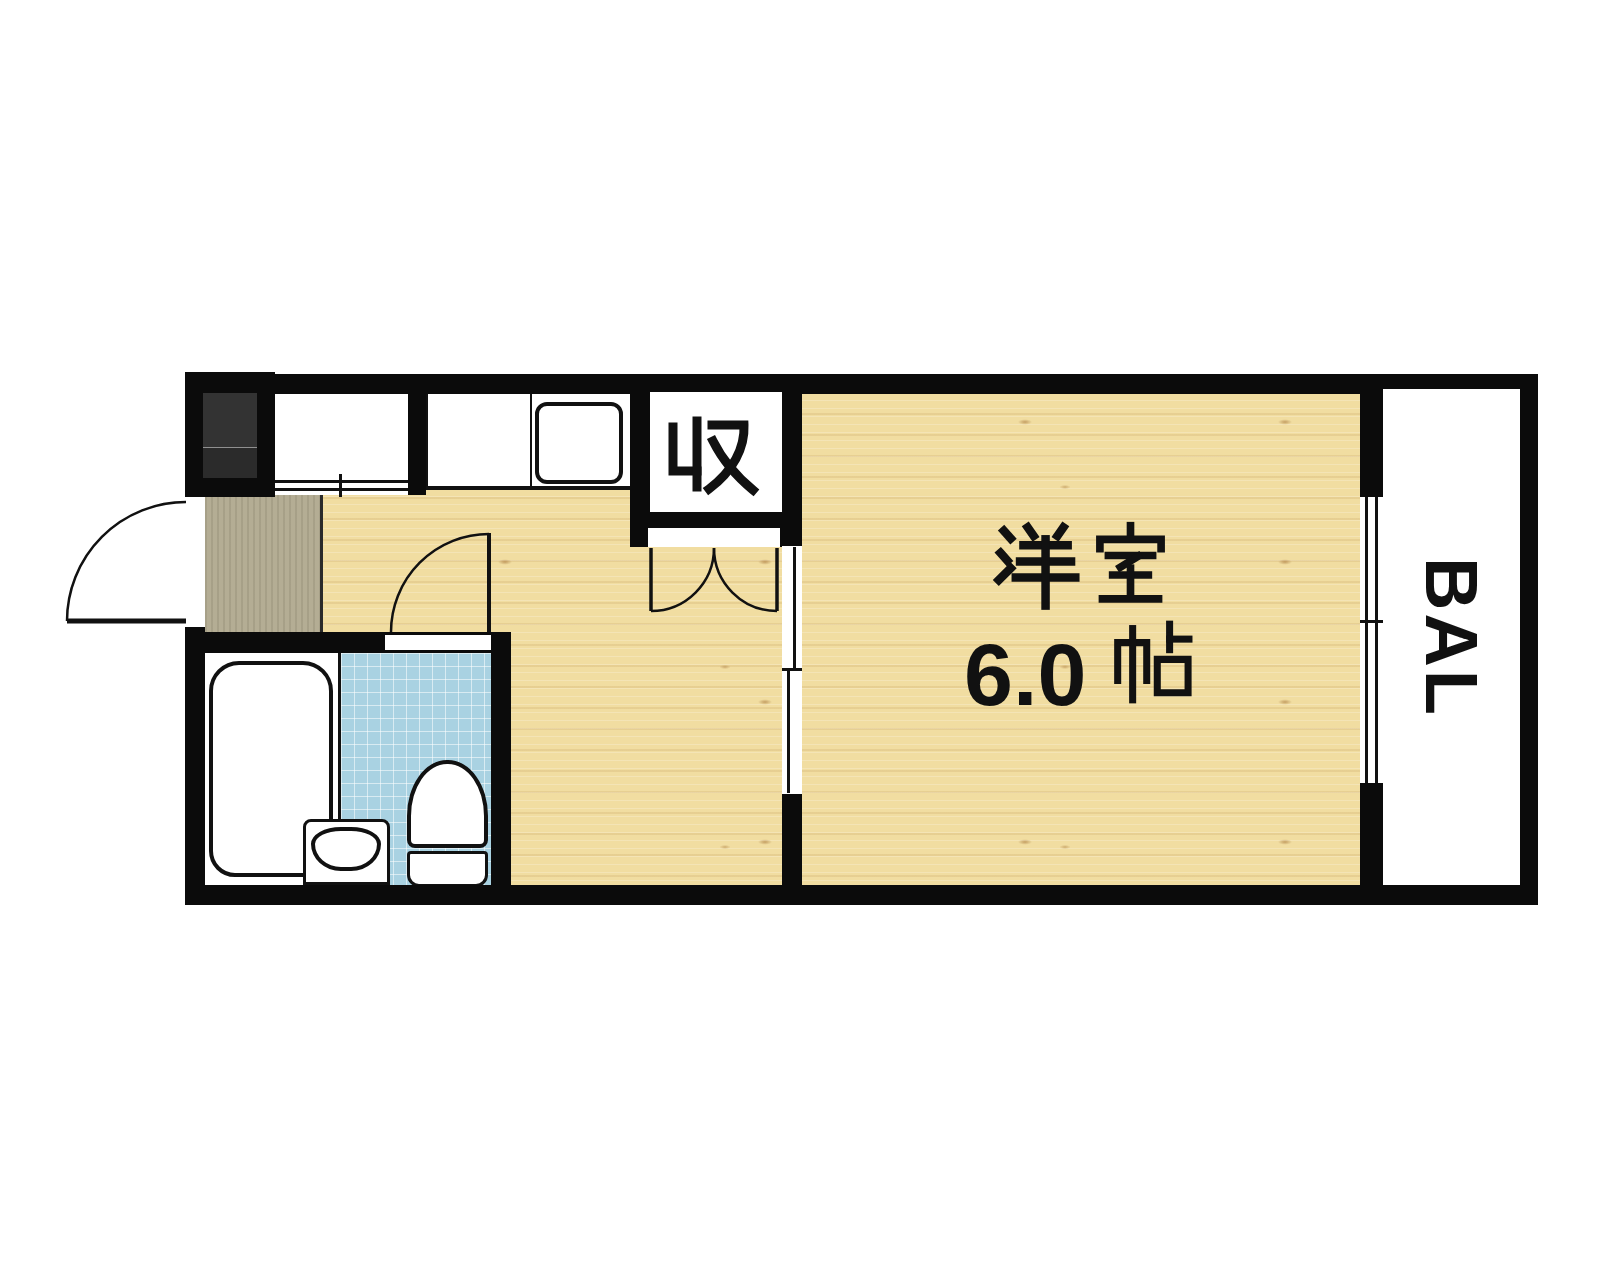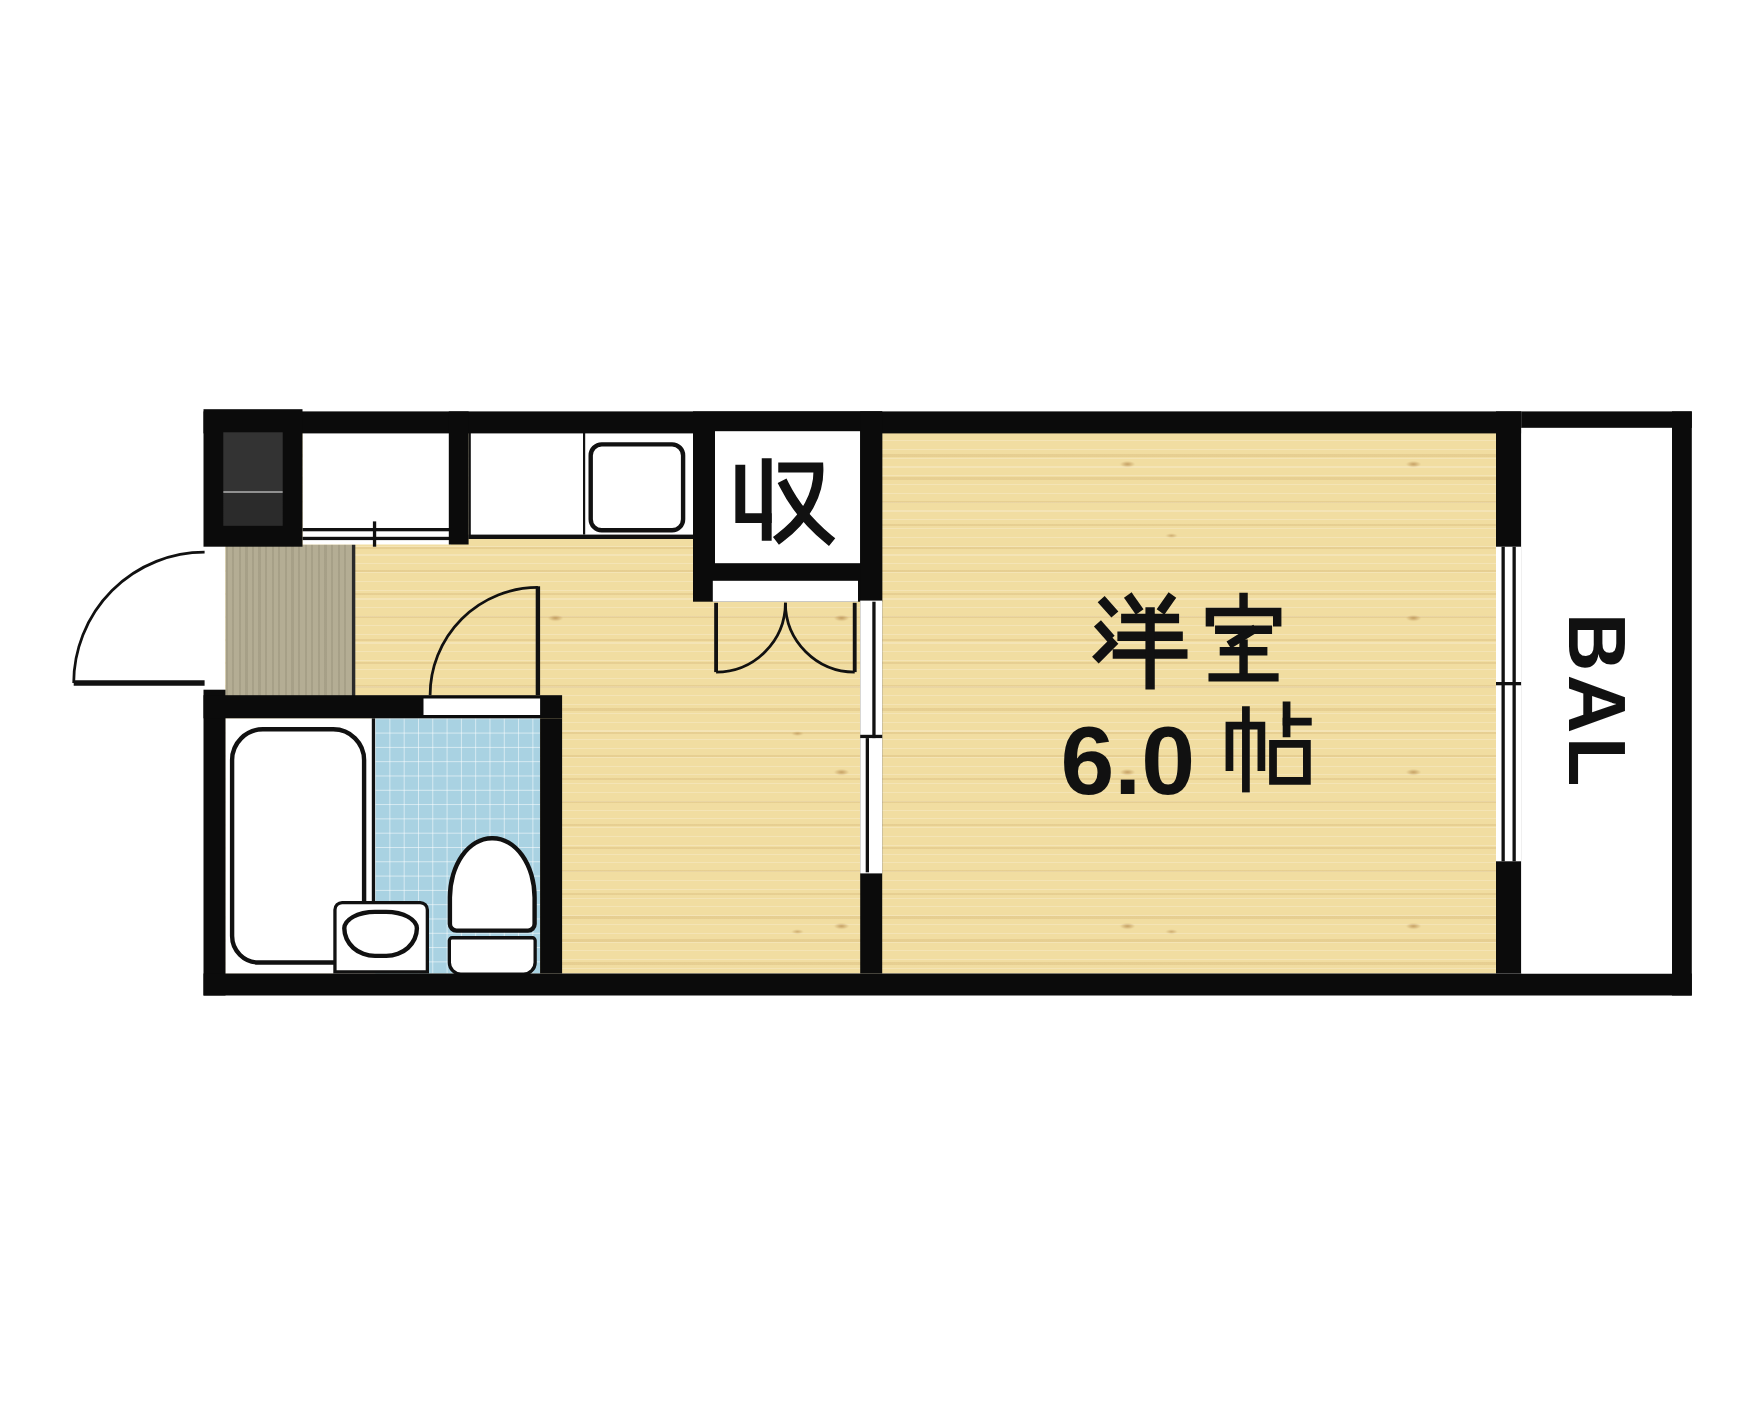--- a/index.html
+++ b/index.html
@@ -110,21 +110,21 @@
   <div class="abs thinline" style="left:1360px;top:620px;width:23px;height:3px;"></div>
 
   <div class="abs wall" style="left:185px;top:632px;width:326px;height:21px;"></div>
   <div class="abs white" style="left:385px;top:635px;width:106px;height:15px;"></div>
   <div class="abs wall" style="left:491px;top:653px;width:20px;height:232px;"></div>
 
   <div class="abs white" style="left:1383px;top:389px;width:137px;height:496px;display:flex;align-items:center;justify-content:center;">
     <span class="bal-text">BAL</span>
   </div>
 
-  <div class="abs" style="left:960px;top:535px;width:240px;height:195px;text-align:right;">
+  <div class="abs" style="left:960px;top:518px;width:240px;height:195px;text-align:right;">
     <span class="sr">洋室</span>
     <span class="sr">6.0帖</span>
     <svg width="240" height="195" viewBox="0 0 240 195">
       <g class="kanji" stroke-width="10" transform="translate(32,6) scale(0.85)">
         <path d="M14,8 L22,17"></path>
           <path d="M10,34 L18,43"></path>
           <path d="M8,66 L22,52"></path>
         <path d="M42,4 L49,14"></path>
           <path d="M84,4 L77,14"></path>
         <path d="M37,25 H89"></path>

